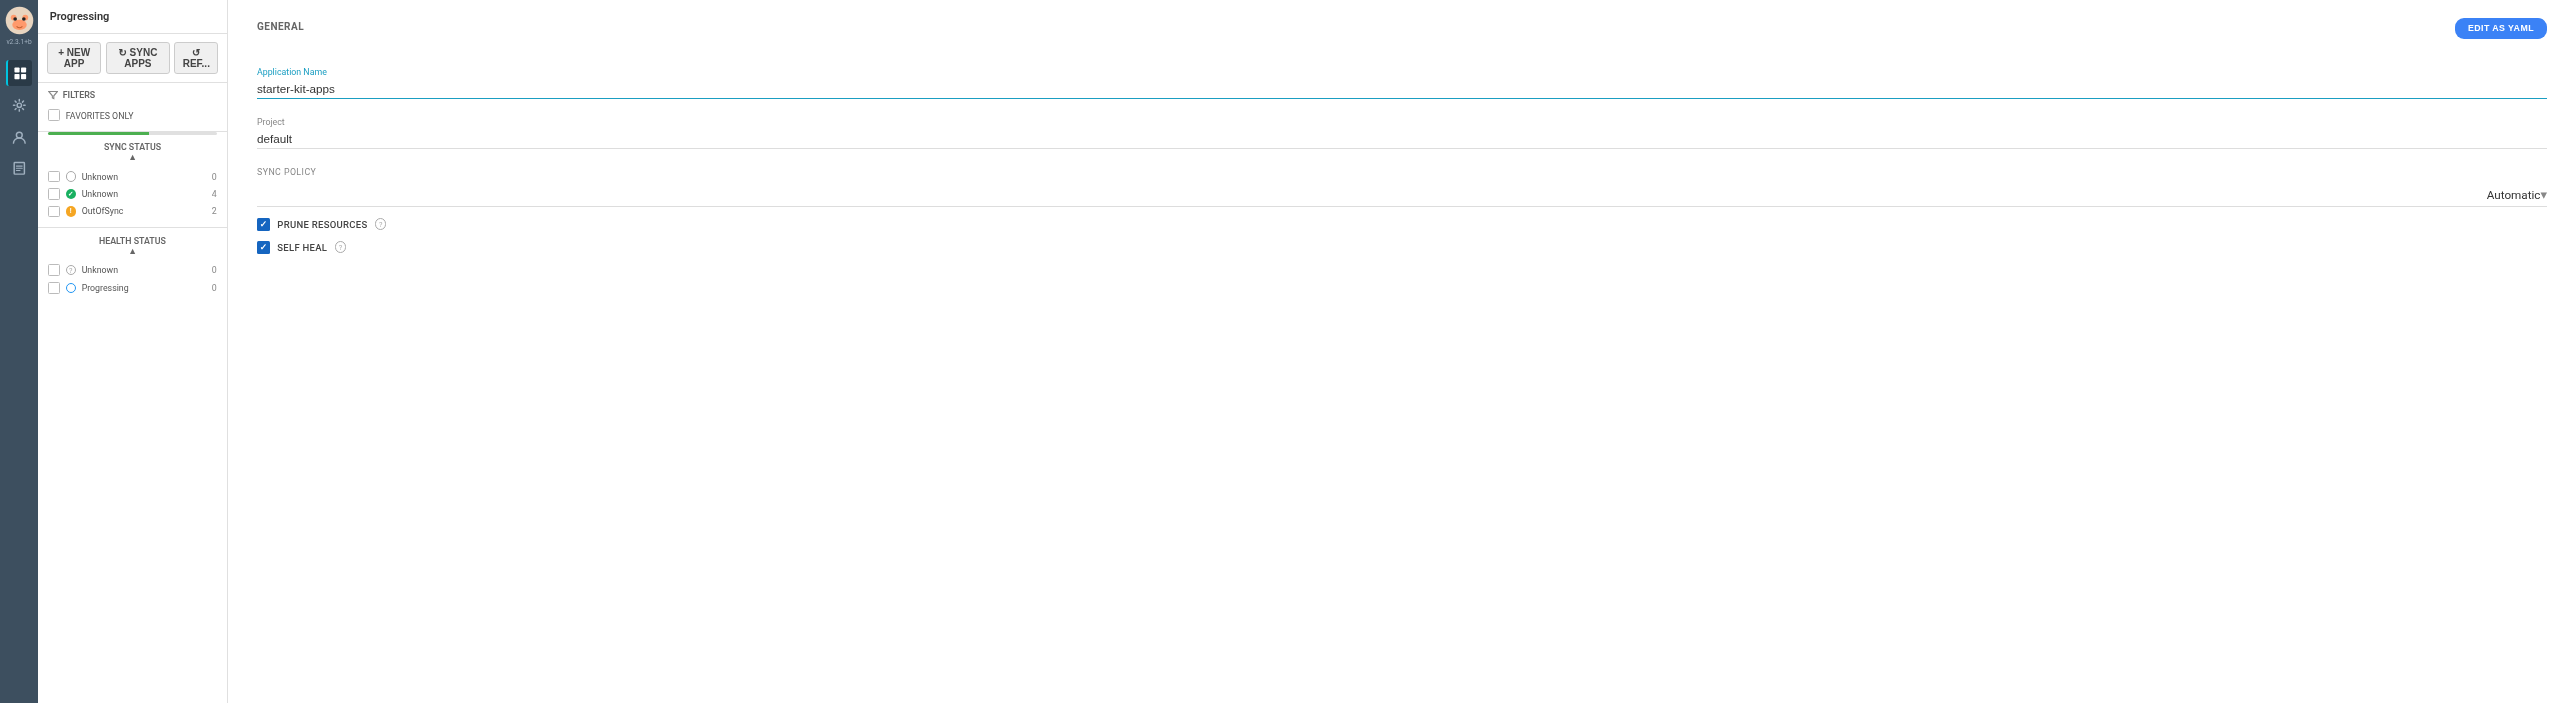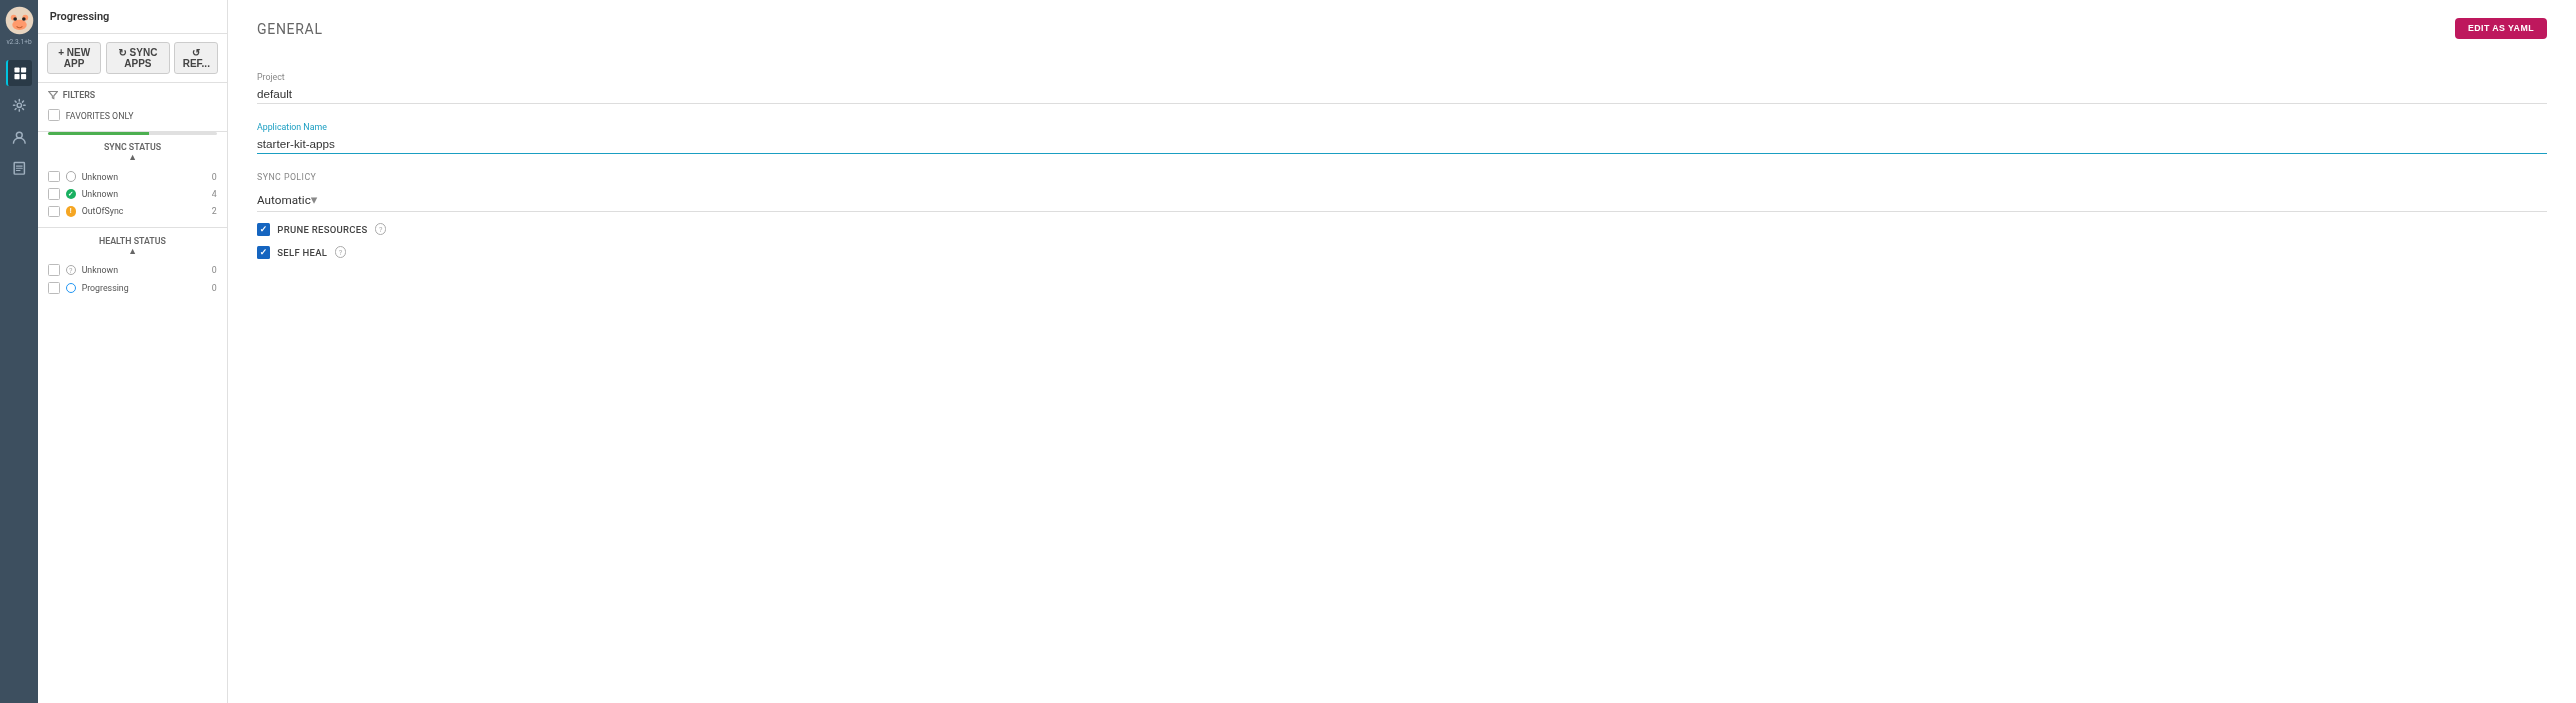--- a/index.html
+++ b/index.html
@@ -221,35 +221,35 @@
 
     
     .modal-content {
       flex: 1;
       overflow-y: auto;
       background: #fff;
       padding: 20.5px 29px;
     }
 
     .section-title {
-      font-size: 14px;
-      font-weight: 400;
+      font-size: 10px;
+      font-weight: 700;
       color: #666;
       text-transform: uppercase;
       letter-spacing: 0.05em;
       margin-bottom: 17.5px;
     }
 
     .edit-yaml-btn {
       float: right;
       padding: 5.8px 13px;
-      background: #be185d;
+      background: #3b82f6;
       color: #fff;
       border: none;
-      border-radius: 4px;
+      border-radius: 9px;
       font-size: 8.8px;
       font-weight: 600;
       cursor: pointer;
       text-transform: uppercase;
       letter-spacing: 0.05em;
       margin-top: -2.9px;
     }
 
     .form-field {
       margin-bottom: 17.5px;
@@ -288,21 +288,21 @@
       font-size: 8.8px;
       color: #888;
       text-transform: uppercase;
       letter-spacing: 0.05em;
       margin-bottom: 5.8px;
     }
     .sync-policy-dropdown {
       width: 100%;
       display: flex;
       align-items: center;
-      justify-content: flex-start;
+      justify-content: flex-end;
       border-bottom: 0.7px solid #ddd;
       padding: 4.4px 0;
       font-size: 11.7px;
       color: #333;
       cursor: pointer;
     }
     .chevron-down {
       font-size: 13px;
       color: #888;
     }
@@ -501,27 +501,27 @@
 
 
     <div class="modal-content">
 
       <div style="display:flex;align-items:flex-start;justify-content:space-between;margin-bottom:17.5px;">
         <div class="section-title">GENERAL</div>
         <button class="edit-yaml-btn">EDIT AS YAML</button>
       </div>
 
       <div class="form-field">
+        <label class="form-label">Application Name</label>
+        <input class="form-input" type="text" value="starter-kit-apps" style="">
+      </div>
+
+      <div class="form-field">
         <label class="form-label" style="color:#888;">Project</label>
         <input class="form-input-plain" type="text" value="default" style="">
-      </div>
-
-      <div class="form-field">
-        <label class="form-label">Application Name</label>
-        <input class="form-input" type="text" value="starter-kit-apps" style="">
       </div>
 
       <div class="sync-policy-section">
         <div class="sync-policy-label">SYNC POLICY</div>
         <div class="sync-policy-dropdown">
           <span>Automatic</span>
           <span class="chevron-down">▾</span>
         </div>
 
         <div class="checkbox-row">

